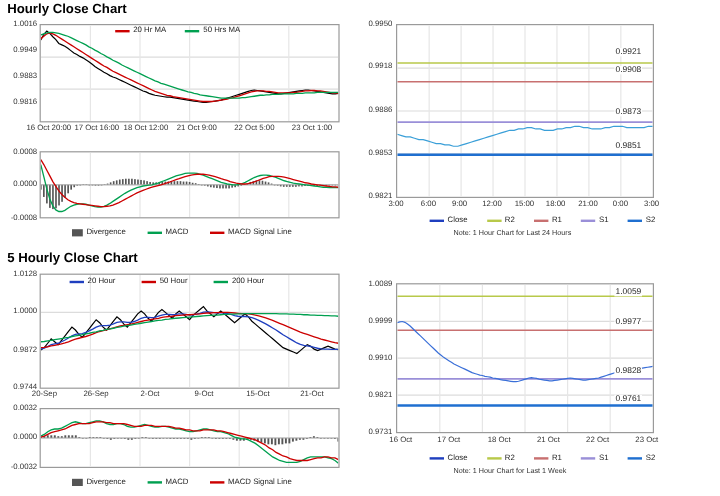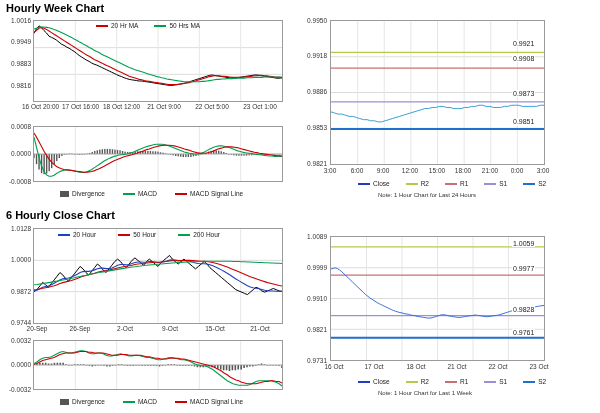--- a/index.html
+++ b/index.html
@@ -28,21 +28,21 @@
   .legend .item{display:flex;align-items:center;gap:3px;}
   .swatch{display:inline-block;width:12px;height:2px;}
   .swatch.box{height:6px;width:9px;}
   .note{position:absolute;font-size:6px;color:#333;}
   .lbl-right{position:absolute;font-size:7px;color:#222;background:#fff;padding:0 1px;}
   svg{display:block;}
 </style>
 </head>
 <body>
 
-<div class="panel section-title" style="left:0;top:2px;">Hourly Week Chart</div>
+<div class="panel section-title" style="left:0;top:2px;">Hourly Close Chart</div>
 
 <div class="frame" style="left:33px;top:20px;width:250px;height:82px;">
   <div class="plot" id="plot-hourly-price">
       <svg width="248" height="80" viewBox="0 0 248 80">
         <line x1="0" y1="26.666666666666664" x2="248" y2="26.666666666666664" stroke="#dcdcdc" stroke-width="1"></line>
         <line x1="0" y1="53.33333333333333" x2="248" y2="53.33333333333333" stroke="#dcdcdc" stroke-width="1"></line>
         <line x1="41.33333333333333" y1="0" x2="41.33333333333333" y2="80" stroke="#e6e6e6" stroke-width="1"></line>
         <line x1="82.66666666666666" y1="0" x2="82.66666666666666" y2="80" stroke="#e6e6e6" stroke-width="1"></line>
         <line x1="124" y1="0" x2="124" y2="80" stroke="#e6e6e6" stroke-width="1"></line>
         <line x1="165.33333333333331" y1="0" x2="165.33333333333331" y2="80" stroke="#e6e6e6" stroke-width="1"></line>
@@ -268,21 +268,21 @@
       <span class="swatch" style="background:#9a8fd8"></span>
       <span>S1</span>
     </span>
   <span class="item" style="margin-left:12px;">
       <span class="swatch" style="background:#1f6fd0"></span>
       <span>S2</span>
     </span>
 </div>
 <div class="note" style="left:378px;top:192px;">Note: 1 Hour Chart for Last 24 Hours</div>
 
-<div class="panel section-title" style="left:0;top:209px;">6 Hourly Close Chart</div>
+<div class="panel section-title" style="left:0;top:209px;">5 Hourly Close Chart</div>
 
 <div class="frame" style="left:33px;top:228px;width:250px;height:96px;">
   <div class="plot" id="plot-4h-price">
       <svg width="248" height="94" viewBox="0 0 248 94">
         <line x1="0" y1="31.333333333333332" x2="248" y2="31.333333333333332" stroke="#dcdcdc" stroke-width="1"></line>
         <line x1="0" y1="62.666666666666664" x2="248" y2="62.666666666666664" stroke="#dcdcdc" stroke-width="1"></line>
         <line x1="41.33333333333333" y1="0" x2="41.33333333333333" y2="94" stroke="#e6e6e6" stroke-width="1"></line>
         <line x1="82.66666666666666" y1="0" x2="82.66666666666666" y2="94" stroke="#e6e6e6" stroke-width="1"></line>
         <line x1="124" y1="0" x2="124" y2="94" stroke="#e6e6e6" stroke-width="1"></line>
         <line x1="165.33333333333331" y1="0" x2="165.33333333333331" y2="94" stroke="#e6e6e6" stroke-width="1"></line>

